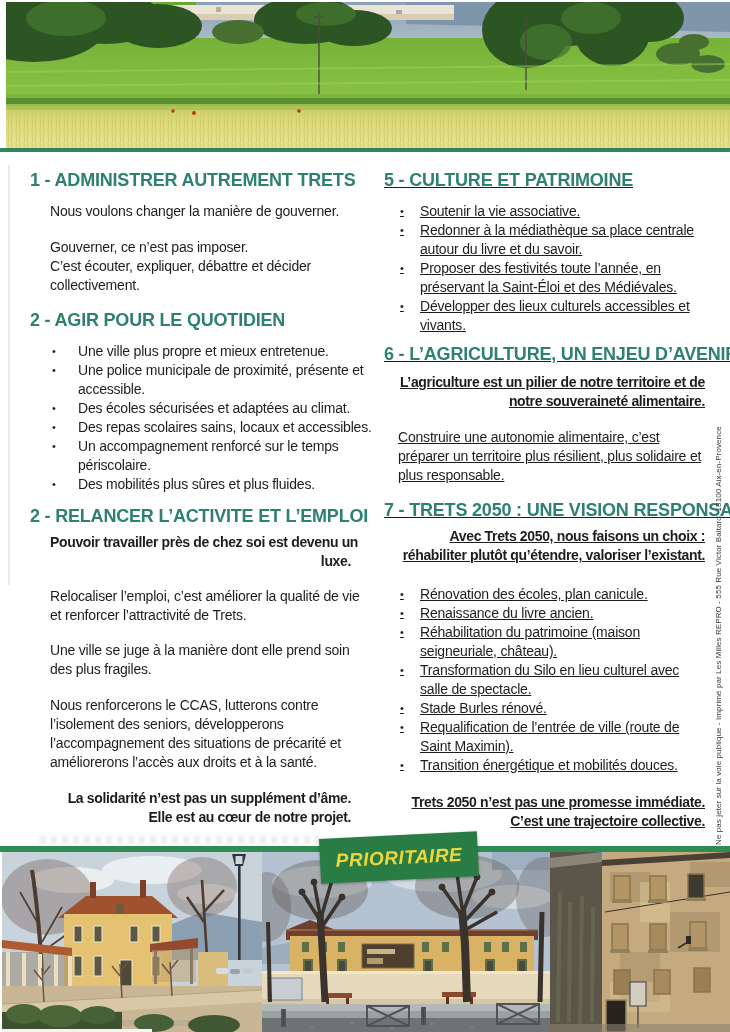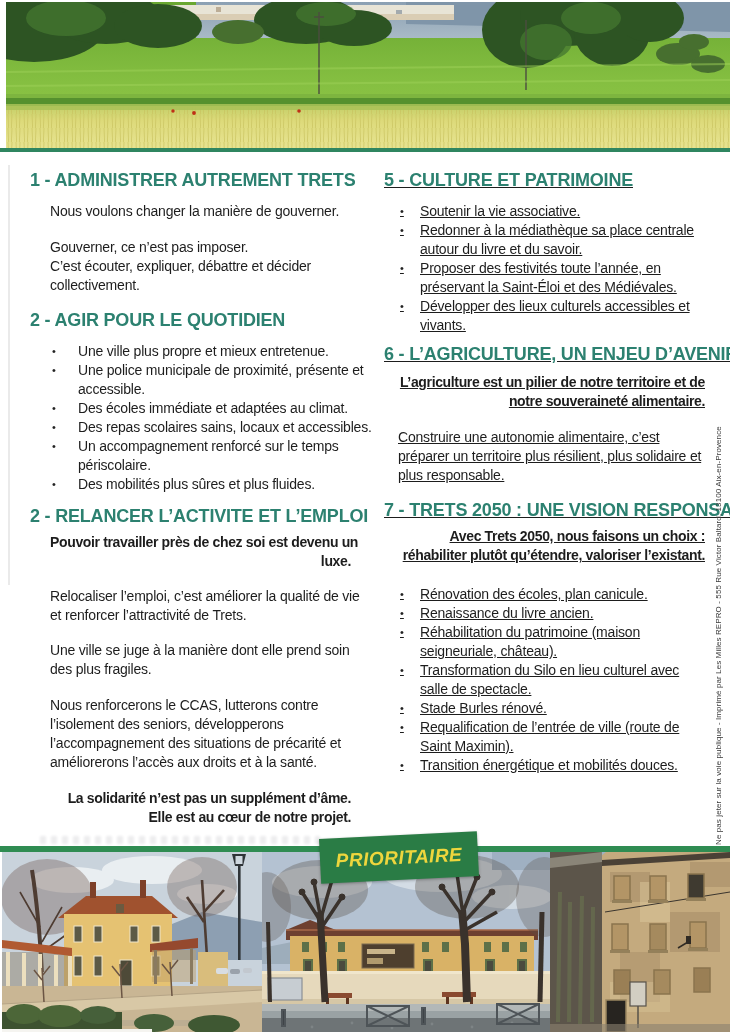--- a/index.html
+++ b/index.html
@@ -145,21 +145,21 @@
         <span class="dot">•</span>
         <span class="bt">Une ville plus propre et mieux entretenue.</span>
       </div>
     <div class="li">
         <span class="dot">•</span>
         <span class="bt">Une police municipale de proximité, présente et
 accessible.</span>
       </div>
     <div class="li">
         <span class="dot">•</span>
-        <span class="bt">Des écoles immédiate et adaptées au climat.</span>
+        <span class="bt">Des écoles sécurisées et adaptées au climat.</span>
       </div>
     <div class="li">
         <span class="dot">•</span>
         <span class="bt">Des repas scolaires sains, locaux et accessibles.</span>
       </div>
     <div class="li">
         <span class="dot">•</span>
         <span class="bt">Un accompagnement renforcé sur le temps
 périscolaire.</span>
       </div>
@@ -245,20 +245,22 @@
     <div class="li">
         <span class="dot">•</span>
         <span class="bt">Requalification de l’entrée de ville (route de
 Saint Maximin).</span>
       </div>
     <div class="li">
         <span class="dot">•</span>
         <span class="bt">Transition énergétique et mobilités douces.</span>
       </div>
   </div>
+  <p class="para b" style="margin-top:18px">Trets 2050 n’est pas une promesse immédiate.
+C’est une trajectoire collective.</p>
 </div>
 
 <div class="print-notice">Ne pas jeter sur la voie publique - Imprimé par Les Milles REPRO - 555 Rue Victor Baltard, 13100 Aix-en-Provence</div>
 
 <div class="ghost"></div>
 <div class="sep-bottom"></div>
 
 <div class="banner">
   <span>PRIORITAIRE</span>
 </div>

